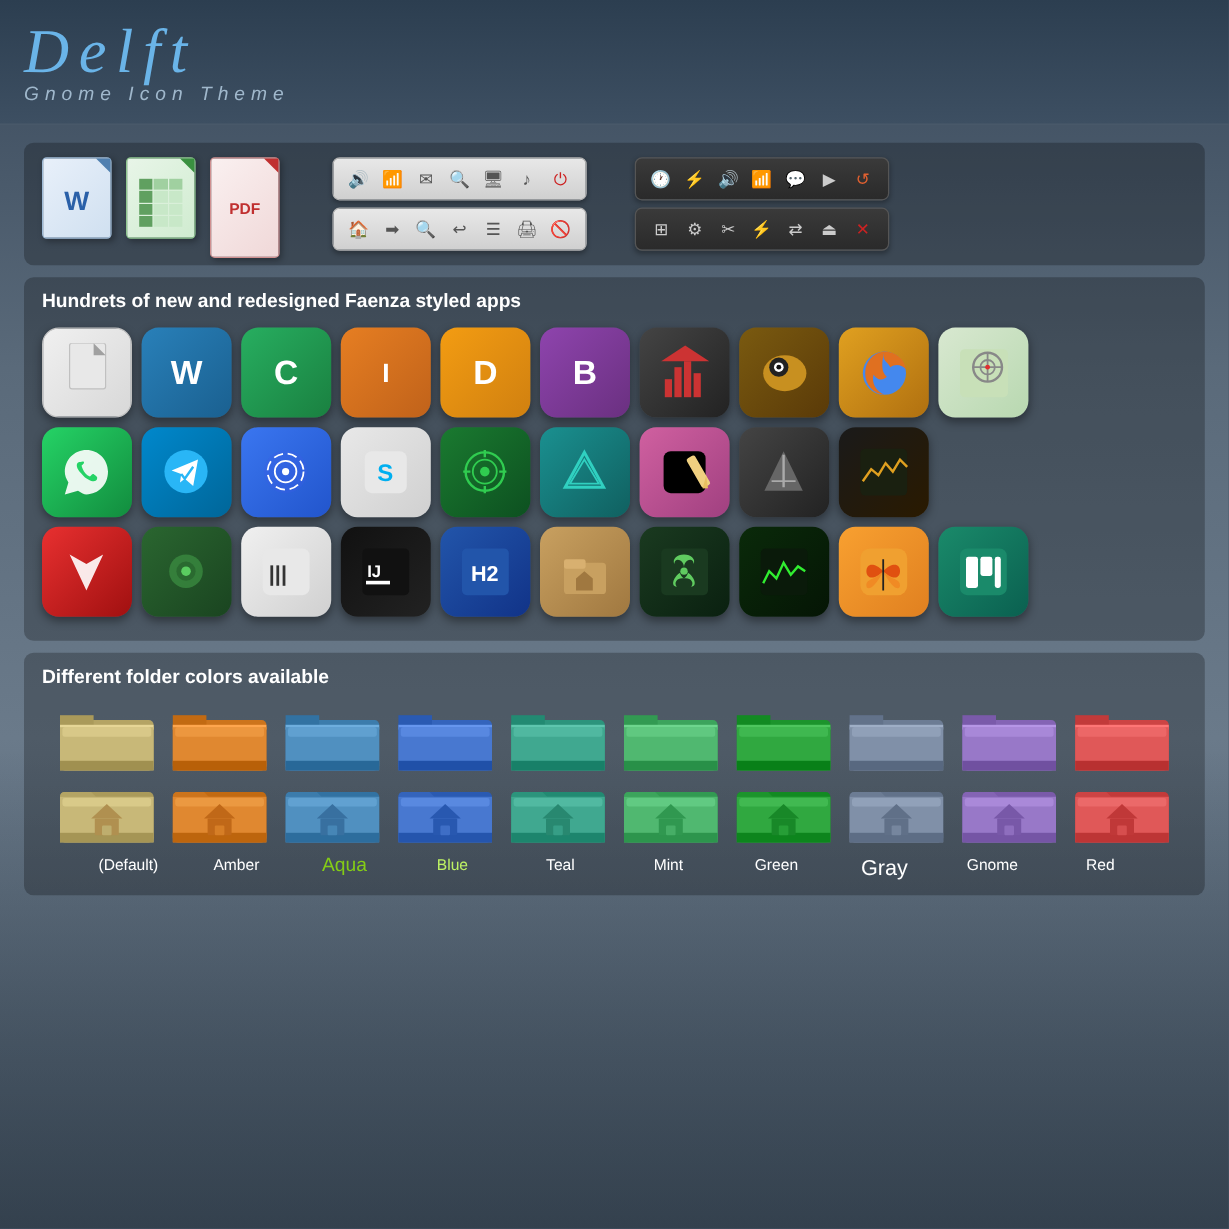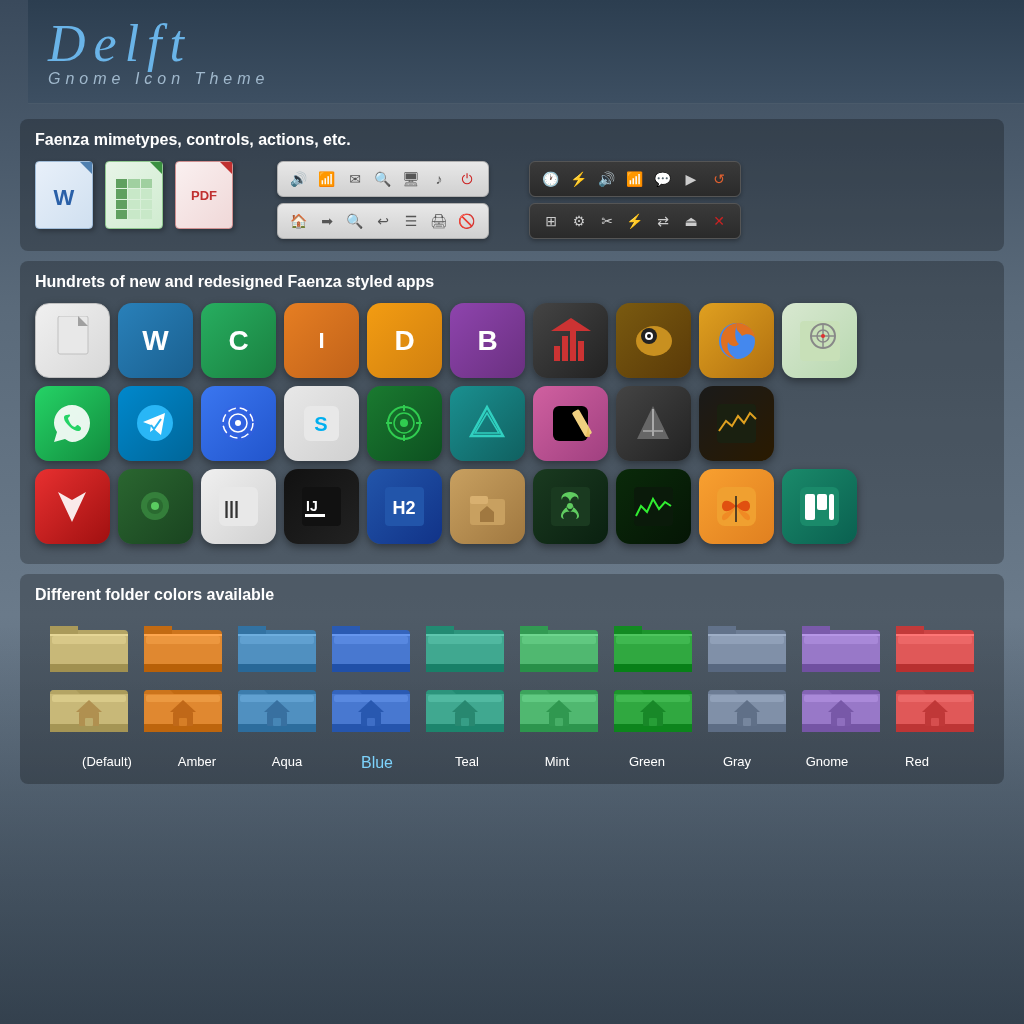--- a/index.html
+++ b/index.html
@@ -36,21 +36,20 @@
     }
 
     
     .header {
       background: linear-gradient(180deg, #2c3e50 0%, #3d4f62 100%);
       padding: 15px 20px 15px 20px;
       display: flex;
       justify-content: space-between;
       align-items: center;
       border-bottom: 1px solid #4a5a6a;
-      margin-left: 28px;
     }
 
     .logo-section {
       display: flex;
       flex-direction: column;
     }
 
     .logo-title {
       font-size: 52px;
       font-style: italic;
@@ -224,21 +223,20 @@
   <div class="header">
     <div class="logo-section">
       <div class="logo-title">Delft</div>
       <div class="logo-subtitle">Gnome Icon Theme</div>
     </div>
   </div>
 
   <div class="main">
 
     <div class="section-bg">
-      <div class="section-title">Faenza mimetypes, controls, actions, etc.</div>
       <div class="faenza-area">
 
         <div class="mime-icons">
 
           <div style="width:62px;height:72px;position:relative;">
             <div style="width:58px;height:68px;background:linear-gradient(135deg,#e8f0fa,#d0e0f0);border:1px solid #a0bcd8;border-radius:4px;position:relative;display:flex;align-items:center;justify-content:center;box-shadow:2px 2px 5px rgba(0,0,0,0.3);">
               <div style="position:absolute;top:0;right:0;width:0;height:0;border-style:solid;border-width:0 12px 12px 0;border-color:transparent #5080b0 transparent transparent;"></div>
               <span style="font-size:22px;font-weight:bold;color:#2a60a8;margin-top:5px;">W</span>
             </div>
           </div>
@@ -260,21 +258,21 @@
                     <div style="background:#c8e8c8;"></div>
                   <div style="background:#60a060;"></div>
                     <div style="background:#c8e8c8;"></div>
                     <div style="background:#c8e8c8;"></div>
                 </div>
               </div>
             </div>
           </div>
 
           <div style="width:62px;height:72px;position:relative;">
-            <div style="width:58px;height:68px;background:linear-gradient(135deg,#faf0f0,#f0d8d8);border:1px solid #d09090;border-radius:4px;position:relative;display:flex;align-items:center;justify-content:center;box-shadow:2px 2px 5px rgba(0,0,0,0.3);">
+            <div style="width:58px;height:84px;background:linear-gradient(135deg,#faf0f0,#f0d8d8);border:1px solid #d09090;border-radius:4px;position:relative;display:flex;align-items:center;justify-content:center;box-shadow:2px 2px 5px rgba(0,0,0,0.3);">
               <div style="position:absolute;top:0;right:0;width:0;height:0;border-style:solid;border-width:0 12px 12px 0;border-color:transparent #c03030 transparent transparent;"></div>
               <span style="font-size:13px;font-weight:bold;color:#c03030;">PDF</span>
             </div>
           </div>
         </div>
 
         <div class="toolbars-group">
 
           <div class="toolbar">
             <span class="toolbar-icon">🔊</span>
@@ -879,28 +877,28 @@
 
     <rect x="2" y="48" width="78" height="8" rx="0 0 4 4" fill="rgb(189,53,53)"></rect>
 
     <polygon points="41,24 28,36 54,36" fill="#c03838"></polygon>
     <rect x="31" y="36" width="20" height="14" rx="1" fill="#c03838"></rect>
     <rect x="37" y="42" width="8" height="8" rx="1" fill="rgb(214,78,78)"></rect>
   </svg>
           </div>
         </div>
 
-      <div style="display:flex;gap:0;justify-content:center;margin-top:18px;" id="folders-labels-row">
+      <div style="display:flex;gap:0;justify-content:center;margin-top:7px;" id="folders-labels-row">
       <div style="color: rgb(255, 255, 255); font-size: 13px; text-align: center; width: 90px;">(Default)</div>
           <div style="color: rgb(255, 255, 255); font-size: 13px; text-align: center; width: 90px;">Amber</div>
-          <div style="color: #ffffff; font-size: 13px; text-align: center; width: 90px;">Aqua</div>
-          <div style="color: #7dd3fc; font-size: 16px; text-align: center; width: 90px;">Blue</div>
+          <div style="color: #84cc16; font-size: 16px; text-align: center; width: 90px;">Aqua</div>
+          <div style="color: #bef264; font-size: 13px; text-align: center; width: 90px;">Blue</div>
           <div style="color: rgb(255, 255, 255); font-size: 13px; text-align: center; width: 90px;">Teal</div>
           <div style="color: rgb(255, 255, 255); font-size: 13px; text-align: center; width: 90px;">Mint</div>
           <div style="color: rgb(255, 255, 255); font-size: 13px; text-align: center; width: 90px;">Green</div>
-          <div style="color: rgb(255, 255, 255); font-size: 13px; text-align: center; width: 90px;">Gray</div>
+          <div style="color: rgb(255, 255, 255); font-size: 18px; text-align: center; width: 90px;">Gray</div>
           <div style="color: rgb(255, 255, 255); font-size: 13px; text-align: center; width: 90px;">Gnome</div>
           <div style="color: rgb(255, 255, 255); font-size: 13px; text-align: center; width: 90px;">Red</div>
         </div>
     </div>
 
   </div>
 </div>
 
 </body></html>

